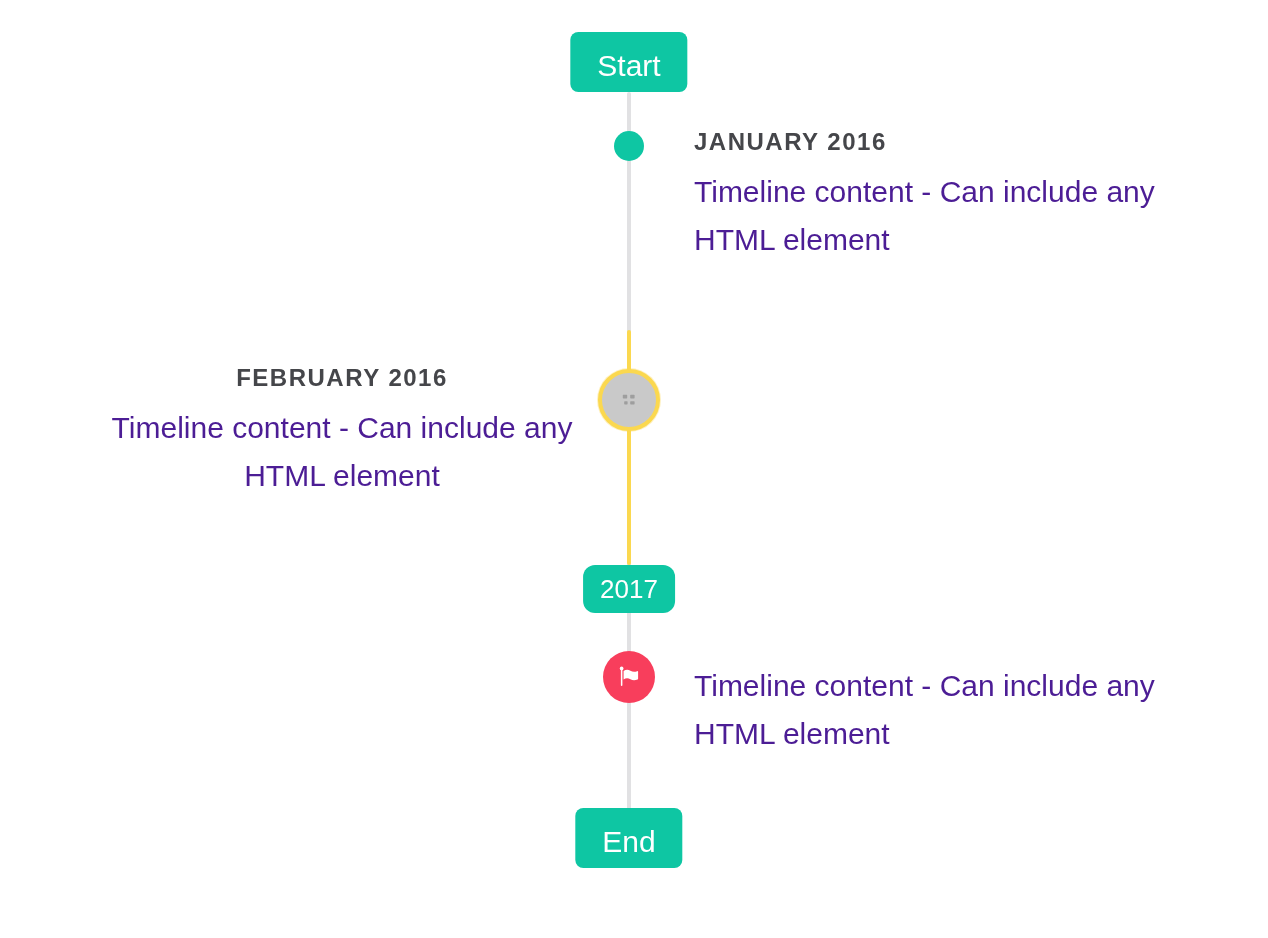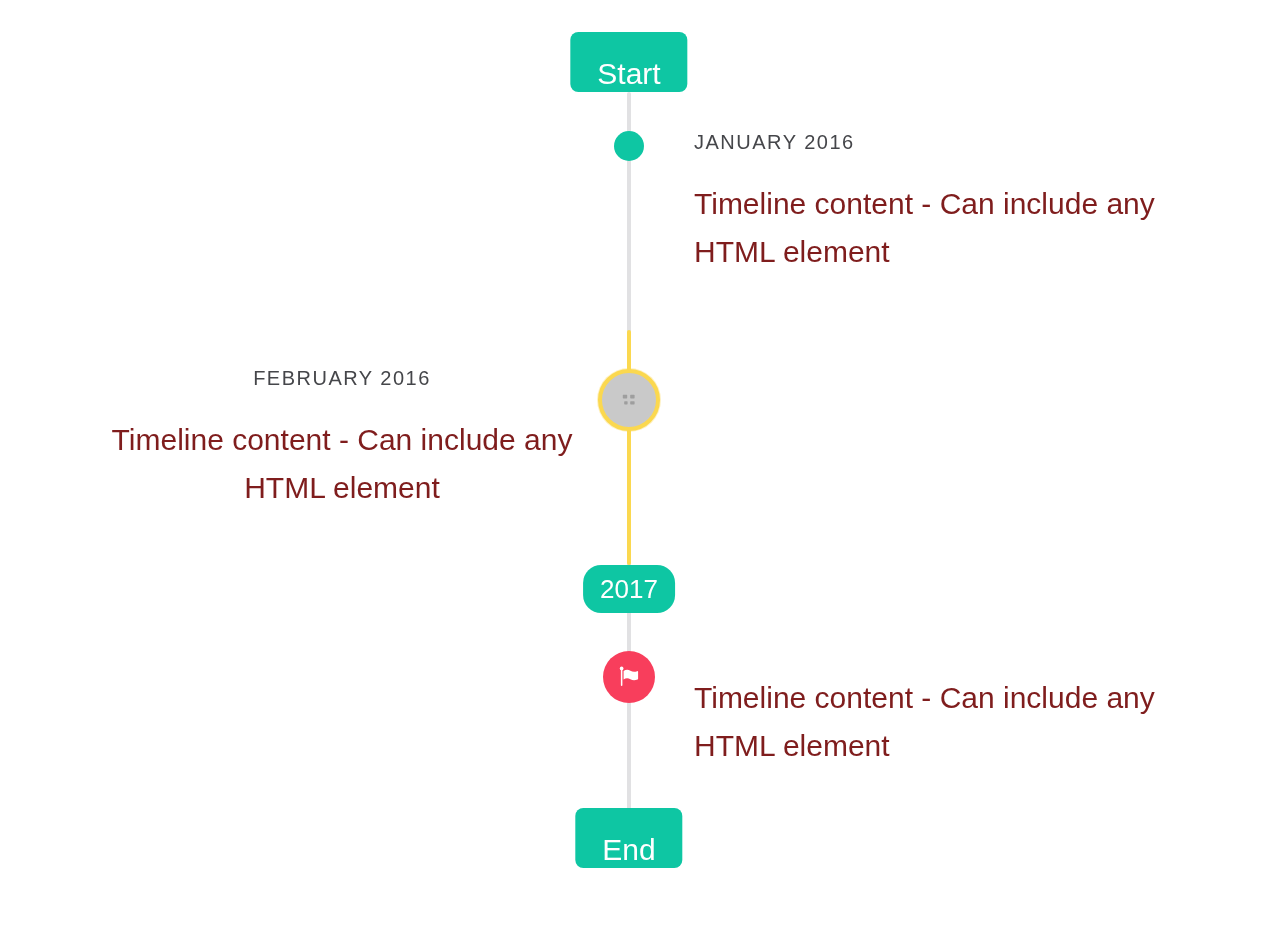--- a/index.html
+++ b/index.html
@@ -19,53 +19,53 @@
   .rail.yellow { top: 330px; height: 235px; background: #fbd84f; }
 
   
   .pill {
     position: absolute; left: 629px; transform: translateX(-50%);
     background: #0ec6a3; color: #ffffff; text-align: center;
     border: none; cursor: pointer;
     font-family: "Liberation Sans", "DejaVu Sans", sans-serif;
   }
   .btn-cap {
-    height: 60px; line-height: 60px; padding: 12px 27px;
+    height: 60px; line-height: 60px; padding: 4px 27px;
     font-size: 30px; border-radius: 8px;
   }
   .btn-start { top: 32px; }
   .btn-end   { top: 808px; }
   .year-badge {
     top: 565px; height: 48px; line-height: 48px; padding: 0 17px;
-    font-size: 26px; border-radius: 18px; text-align: right;
+    font-size: 26px; border-radius: 12px; text-align: right;
   }
 
   
   .marker { position: absolute; border-radius: 50%; display: flex; align-items: center; justify-content: center; cursor: pointer; }
   .marker-dot {
     left: 614px; top: 131px; width: 30px; height: 30px; background: #0ec6a3;
   }
   .marker-image {
     left: 598px; top: 369px; width: 62px; height: 62px;
     background: #c9c9c9; border: 4px solid #fbd84f;
     box-shadow: 0 0 0 1px rgba(251,216,79,0.35);
   }
   .marker-flag {
     left: 603px; top: 651px; width: 52px; height: 52px; background: #f83e5c;
   }
 
   
   .event { position: absolute; width: 500px; }
   .event .title {
-    font-size: 20px; font-weight: 400; letter-spacing: 1.5px;
+    font-size: 24px; font-weight: 700; letter-spacing: 1.5px;
     color: #45464a; line-height: 24px;
   }
   .event .content {
-    margin-top: 26px; font-size: 30px; font-weight: 400;
-    color: #7f1d1d; line-height: 48px;
+    margin-top: 14px; font-size: 30px; font-weight: 400;
+    color: #4c1d95; line-height: 48px;
   }
   .event-right { left: 694px; text-align: left; }
   .event-left  { right: 676px; text-align: center; }
   .event-jan { top: 130px; }
   .event-feb { top: 366px; }
   .event-mar { top: 648px; }
 
   .icon { display: inline-flex; align-items: center; justify-content: center; }
 </style>
 </head>

